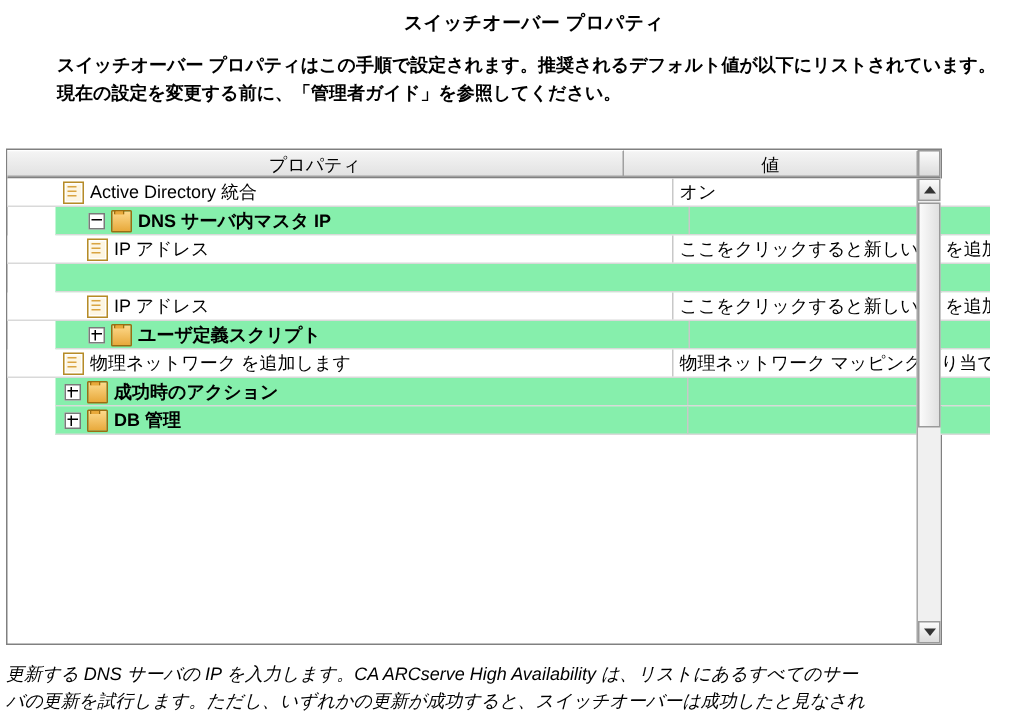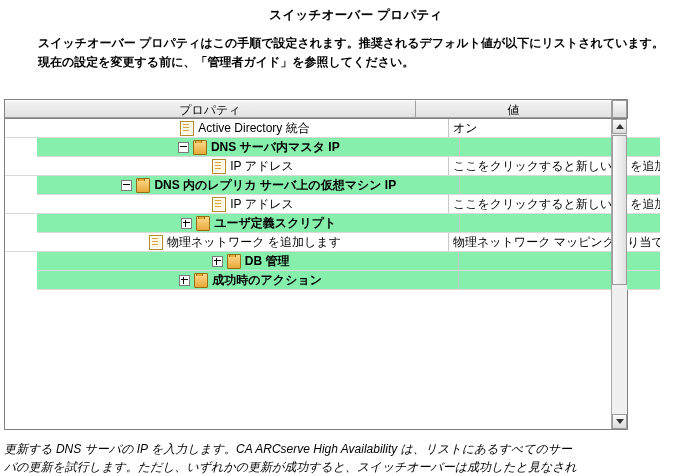--- a/index.html
+++ b/index.html
@@ -89,21 +89,20 @@
   .row.alt { background: #86efac; margin-left: 32px; }
   .row.plain { background: #ffffff; }
   .cell-prop {
     width: 444px;
     box-sizing: border-box;
     border-right: 1px solid #c8c8c8;
     display: flex;
     align-items: center;
     overflow: hidden;
     white-space: nowrap;
-    justify-content: center;
   }
   .cell-val {
     width: 211px;
     box-sizing: border-box;
     display: flex;
     align-items: center;
     padding-left: 4px;
     overflow: hidden;
     white-space: nowrap;
     font-size: 12px;
@@ -274,25 +273,20 @@
           </div>
           <div class="row plain">
             <div class="cell-prop indent2">
               <span style="display: inline-block; width: 15px; flex: 0 0 auto;"></span>
               <span class="ico ico-doc"></span>
               <span class="lbl">IP アドレス</span>
             </div>
             <div class="cell-val">ここをクリックすると新しい IP を追加します。</div>
           </div>
           <div class="row alt">
-            <div class="cell-prop indent1">
-              <span class="exp"></span>
-              <span class="ico ico-folder"></span>
-              <span class="lbl bold">DNS 内のレプリカ サーバ上の仮想マシン IP</span>
-            </div>
             <div class="cell-val"></div>
           </div>
           <div class="row plain">
             <div class="cell-prop indent2">
               <span style="display: inline-block; width: 15px; flex: 0 0 auto;"></span>
               <span class="ico ico-doc"></span>
               <span class="lbl">IP アドレス</span>
             </div>
             <div class="cell-val">ここをクリックすると新しい IP を追加します。</div>
           </div>
@@ -309,29 +303,29 @@
               <span style="display: inline-block; width: 15px; flex: 0 0 auto;"></span>
               <span class="ico ico-doc"></span>
               <span class="lbl">物理ネットワーク を追加します</span>
             </div>
             <div class="cell-val">物理ネットワーク マッピング割り当て済み</div>
           </div>
           <div class="row alt">
             <div class="cell-prop indent0">
               <span class="exp plus"></span>
               <span class="ico ico-folder"></span>
-              <span class="lbl bold">DB 管理</span>
+              <span class="lbl bold">成功時のアクション</span>
             </div>
             <div class="cell-val"></div>
           </div>
           <div class="row alt">
             <div class="cell-prop indent0">
               <span class="exp plus"></span>
               <span class="ico ico-folder"></span>
-              <span class="lbl bold">成功時のアクション</span>
+              <span class="lbl bold">DB 管理</span>
             </div>
             <div class="cell-val"></div>
           </div>
         </div>
 
       <div class="vscroll">
         <div class="sb-btn up">
           <span class="arrow-up"></span>
         </div>
         <div class="sb-thumb"></div>

